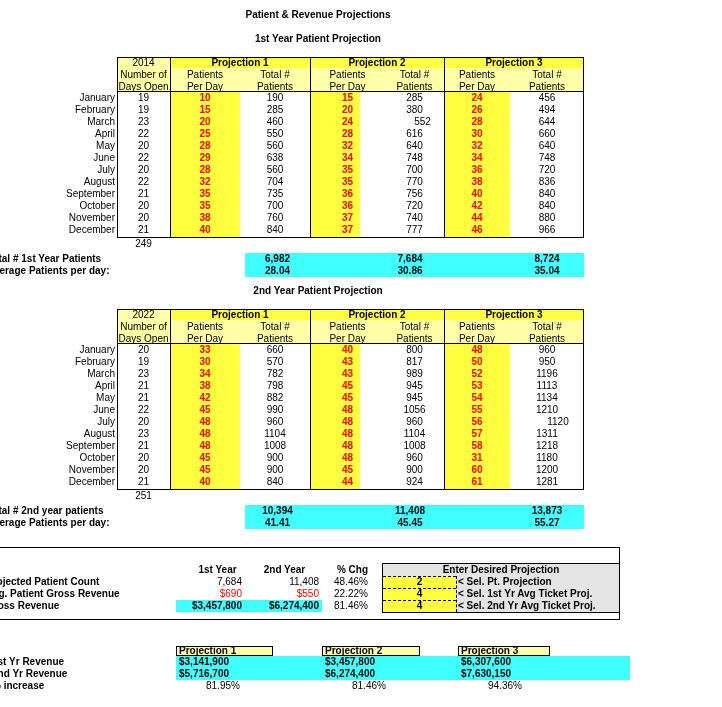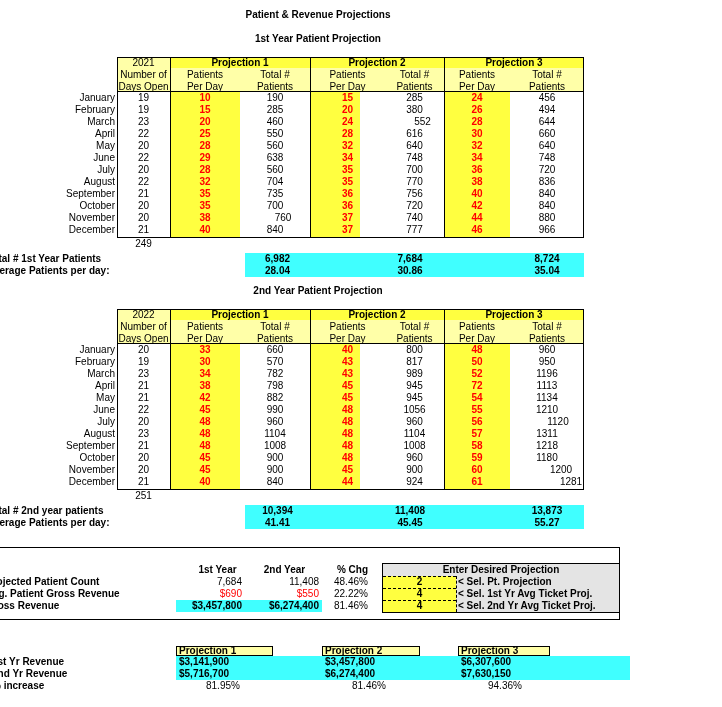--- a/index.html
+++ b/index.html
@@ -32,21 +32,21 @@
     <div class="abs yel" style="left:310px;top:57px;width:134px;height:11px;"></div>
     <div class="abs yel" style="left:444px;top:57px;width:140px;height:11px;"></div>
     <div class="abs yel" style="left:170px;top:92px;width:70px;height:145px;"></div>
     <div class="abs yel" style="left:310px;top:92px;width:50px;height:145px;"></div>
     <div class="abs yel" style="left:444px;top:92px;width:66px;height:145px;"></div>
     <div class="grid" style="left:117px;top:57px;width:467px;height:181px;"></div>
     <div class="vline" style="left:170px;top:57px;height:181px;"></div>
     <div class="vline" style="left:310px;top:57px;height:181px;"></div>
     <div class="vline" style="left:444px;top:57px;height:181px;"></div>
     <div class="hline" style="left:117px;top:91px;width:467px;"></div>
-    <div class="cell" style="left:117px;top:57px;width:53px;">2021</div>
+    <div class="cell" style="left:117px;top:57px;width:53px;">2014</div>
     <div class="cell" style="left:117px;top:69px;width:53px;">Number of</div>
     <div class="cell" style="left:117px;top:81px;width:53px;">Days Open</div>
     <div class="cell b" style="left:170px;top:57px;width:140px;">Projection 1</div>
     <div class="cell" style="left:170px;top:69px;width:70px;">Patients</div>
     <div class="cell" style="left:170px;top:81px;width:70px;">Per Day</div>
     <div class="cell" style="left:240px;top:69px;width:70px;">Total #</div>
     <div class="cell" style="left:240px;top:81px;width:70px;">Patients</div>
     <div class="cell b" style="left:310px;top:57px;width:134px;">Projection 2</div>
     <div class="cell" style="left:310px;top:69px;width:75px;">Patients</div>
     <div class="cell" style="left:310px;top:81px;width:75px;">Per Day</div>
@@ -133,21 +133,21 @@
     <div class="cell" style="left:117px;top:200px;width:53px;">20</div>
     <div class="cell red b" style="left:170px;top:200px;width:70px;">35</div>
     <div class="cell" style="left:240px;top:200px;width:70px;">700</div>
     <div class="cell red b" style="left:310px;top:200px;width:75px;">36</div>
     <div class="cell" style="left:385px;top:200px;width:59px;">720</div>
     <div class="cell red b" style="left:444px;top:200px;width:66px;">42</div>
     <div class="cell" style="left:510px;top:200px;width:74px;">840</div>
     <div class="rlabel" style="left:0px;top:212px;width:115px;">November</div>
     <div class="cell" style="left:117px;top:212px;width:53px;">20</div>
     <div class="cell red b" style="left:170px;top:212px;width:70px;">38</div>
-    <div class="cell" style="left:248px;top:212px;width:70px;">760</div>
+    <div class="cell" style="left:240px;top:212px;width:70px;">760</div>
     <div class="cell red b" style="left:310px;top:212px;width:75px;">37</div>
     <div class="cell" style="left:385px;top:212px;width:59px;">740</div>
     <div class="cell red b" style="left:444px;top:212px;width:66px;">44</div>
     <div class="cell" style="left:510px;top:212px;width:74px;">880</div>
     <div class="rlabel" style="left:0px;top:224px;width:115px;">December</div>
     <div class="cell" style="left:117px;top:224px;width:53px;">21</div>
     <div class="cell red b" style="left:170px;top:224px;width:70px;">40</div>
     <div class="cell" style="left:240px;top:224px;width:70px;">840</div>
     <div class="cell red b" style="left:310px;top:224px;width:75px;">37</div>
     <div class="cell" style="left:385px;top:224px;width:59px;">777</div>
@@ -220,21 +220,21 @@
     <div class="cell red b" style="left:310px;top:368px;width:75px;">43</div>
     <div class="cell" style="left:385px;top:368px;width:59px;">989</div>
     <div class="cell red b" style="left:444px;top:368px;width:66px;">52</div>
     <div class="cell" style="left:510px;top:368px;width:74px;">1196</div>
     <div class="rlabel" style="left:0px;top:380px;width:115px;">April</div>
     <div class="cell" style="left:117px;top:380px;width:53px;">21</div>
     <div class="cell red b" style="left:170px;top:380px;width:70px;">38</div>
     <div class="cell" style="left:240px;top:380px;width:70px;">798</div>
     <div class="cell red b" style="left:310px;top:380px;width:75px;">45</div>
     <div class="cell" style="left:385px;top:380px;width:59px;">945</div>
-    <div class="cell red b" style="left:444px;top:380px;width:66px;">72</div>
+    <div class="cell red b" style="left:444px;top:380px;width:66px;">53</div>
     <div class="cell" style="left:510px;top:380px;width:74px;">1113</div>
     <div class="rlabel" style="left:0px;top:392px;width:115px;">May</div>
     <div class="cell" style="left:117px;top:392px;width:53px;">21</div>
     <div class="cell red b" style="left:170px;top:392px;width:70px;">42</div>
     <div class="cell" style="left:240px;top:392px;width:70px;">882</div>
     <div class="cell red b" style="left:310px;top:392px;width:75px;">45</div>
     <div class="cell" style="left:385px;top:392px;width:59px;">945</div>
     <div class="cell red b" style="left:444px;top:392px;width:66px;">54</div>
     <div class="cell" style="left:510px;top:392px;width:74px;">1134</div>
     <div class="rlabel" style="left:0px;top:404px;width:115px;">June</div>
@@ -268,38 +268,38 @@
     <div class="cell red b" style="left:310px;top:440px;width:75px;">48</div>
     <div class="cell" style="left:385px;top:440px;width:59px;">1008</div>
     <div class="cell red b" style="left:444px;top:440px;width:66px;">58</div>
     <div class="cell" style="left:510px;top:440px;width:74px;">1218</div>
     <div class="rlabel" style="left:0px;top:452px;width:115px;">October</div>
     <div class="cell" style="left:117px;top:452px;width:53px;">20</div>
     <div class="cell red b" style="left:170px;top:452px;width:70px;">45</div>
     <div class="cell" style="left:240px;top:452px;width:70px;">900</div>
     <div class="cell red b" style="left:310px;top:452px;width:75px;">48</div>
     <div class="cell" style="left:385px;top:452px;width:59px;">960</div>
-    <div class="cell red b" style="left:444px;top:452px;width:66px;">59</div>
+    <div class="cell red b" style="left:444px;top:452px;width:66px;">31</div>
     <div class="cell" style="left:510px;top:452px;width:74px;">1180</div>
     <div class="rlabel" style="left:0px;top:464px;width:115px;">November</div>
     <div class="cell" style="left:117px;top:464px;width:53px;">20</div>
     <div class="cell red b" style="left:170px;top:464px;width:70px;">45</div>
     <div class="cell" style="left:240px;top:464px;width:70px;">900</div>
     <div class="cell red b" style="left:310px;top:464px;width:75px;">45</div>
     <div class="cell" style="left:385px;top:464px;width:59px;">900</div>
     <div class="cell red b" style="left:444px;top:464px;width:66px;">60</div>
-    <div class="cell" style="left:510px;top:464px;width:74px;margin-left:14px;">1200</div>
+    <div class="cell" style="left:510px;top:464px;width:74px;">1200</div>
     <div class="rlabel" style="left:0px;top:476px;width:115px;">December</div>
     <div class="cell" style="left:117px;top:476px;width:53px;">21</div>
     <div class="cell red b" style="left:170px;top:476px;width:70px;">40</div>
     <div class="cell" style="left:240px;top:476px;width:70px;">840</div>
     <div class="cell red b" style="left:310px;top:476px;width:75px;">44</div>
     <div class="cell" style="left:385px;top:476px;width:59px;">924</div>
     <div class="cell red b" style="left:444px;top:476px;width:66px;">61</div>
-    <div class="cell" style="left:526px;top:476px;width:74px;padding-left:8px;">1281</div>
+    <div class="cell" style="left:510px;top:476px;width:74px;">1281</div>
     <div class="cell" style="left:117px;top:490px;width:53px;">251</div>
     <div class="abs cyan" style="left:245px;top:505px;width:339px;height:24px;"></div>
     <div class="abs b" style="left:-13px;top:505px;line-height:12px;">Total # 2nd year patients</div>
     <div class="abs b" style="left:-13px;top:517px;line-height:12px;">Average Patients per day:</div>
     <div class="cell b" style="left:245px;top:505px;width:65px;">10,394</div>
     <div class="cell b" style="left:245px;top:517px;width:65px;">41.41</div>
     <div class="cell b" style="left:380px;top:505px;width:60px;">11,408</div>
     <div class="cell b" style="left:380px;top:517px;width:60px;">45.45</div>
     <div class="cell b" style="left:510px;top:505px;width:74px;">13,873</div>
     <div class="cell b" style="left:510px;top:517px;width:74px;">55.27</div>

